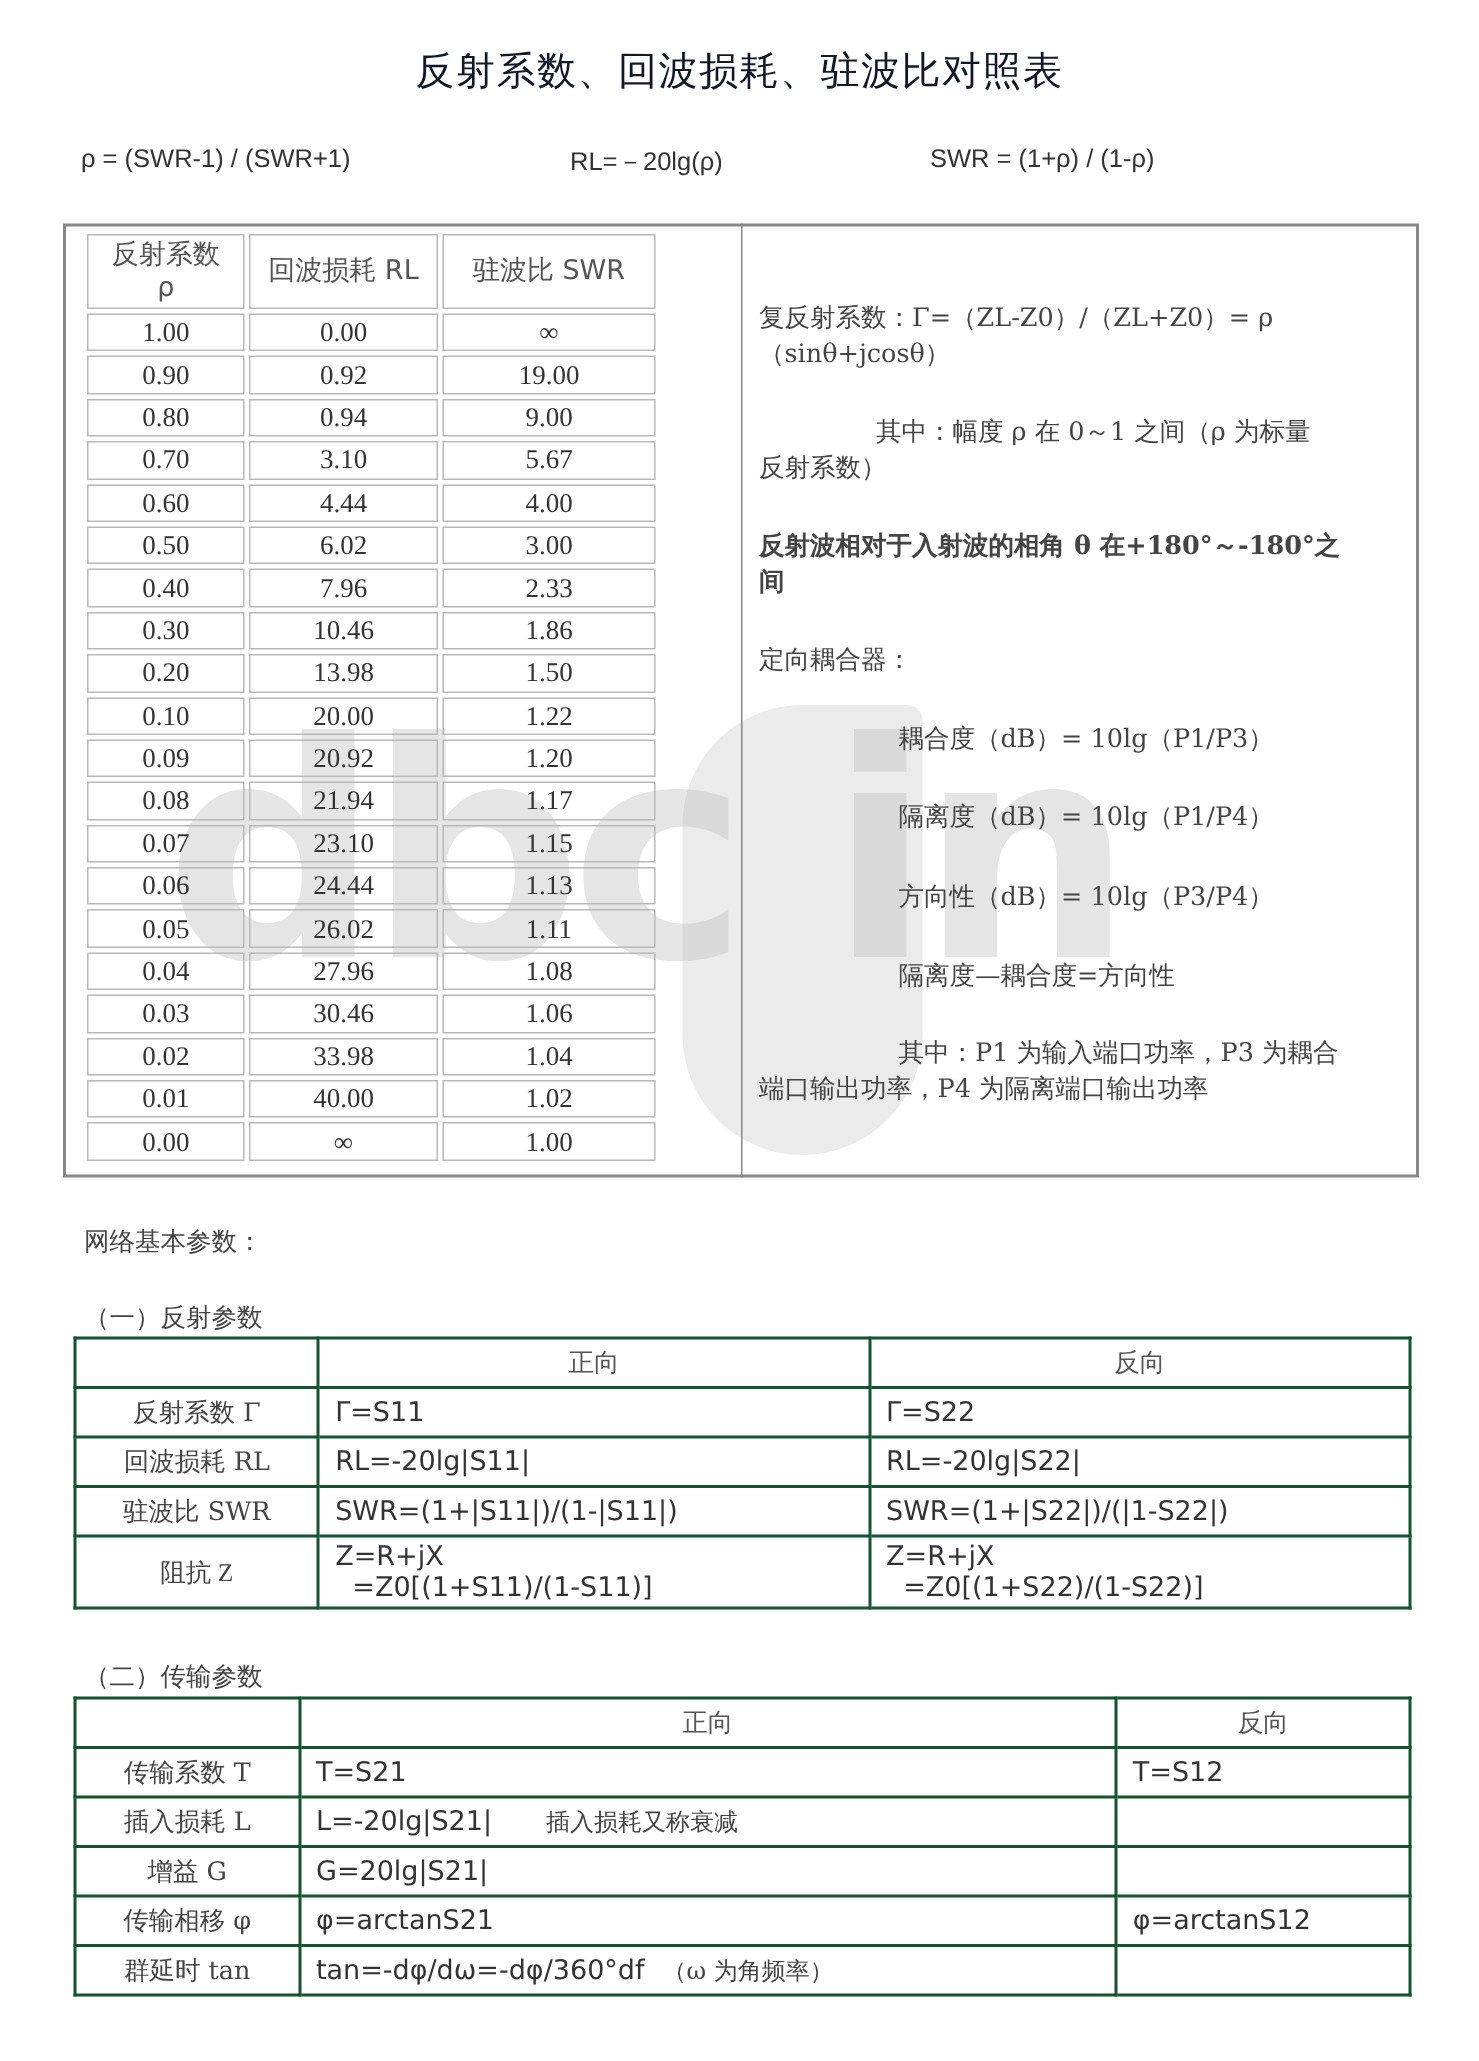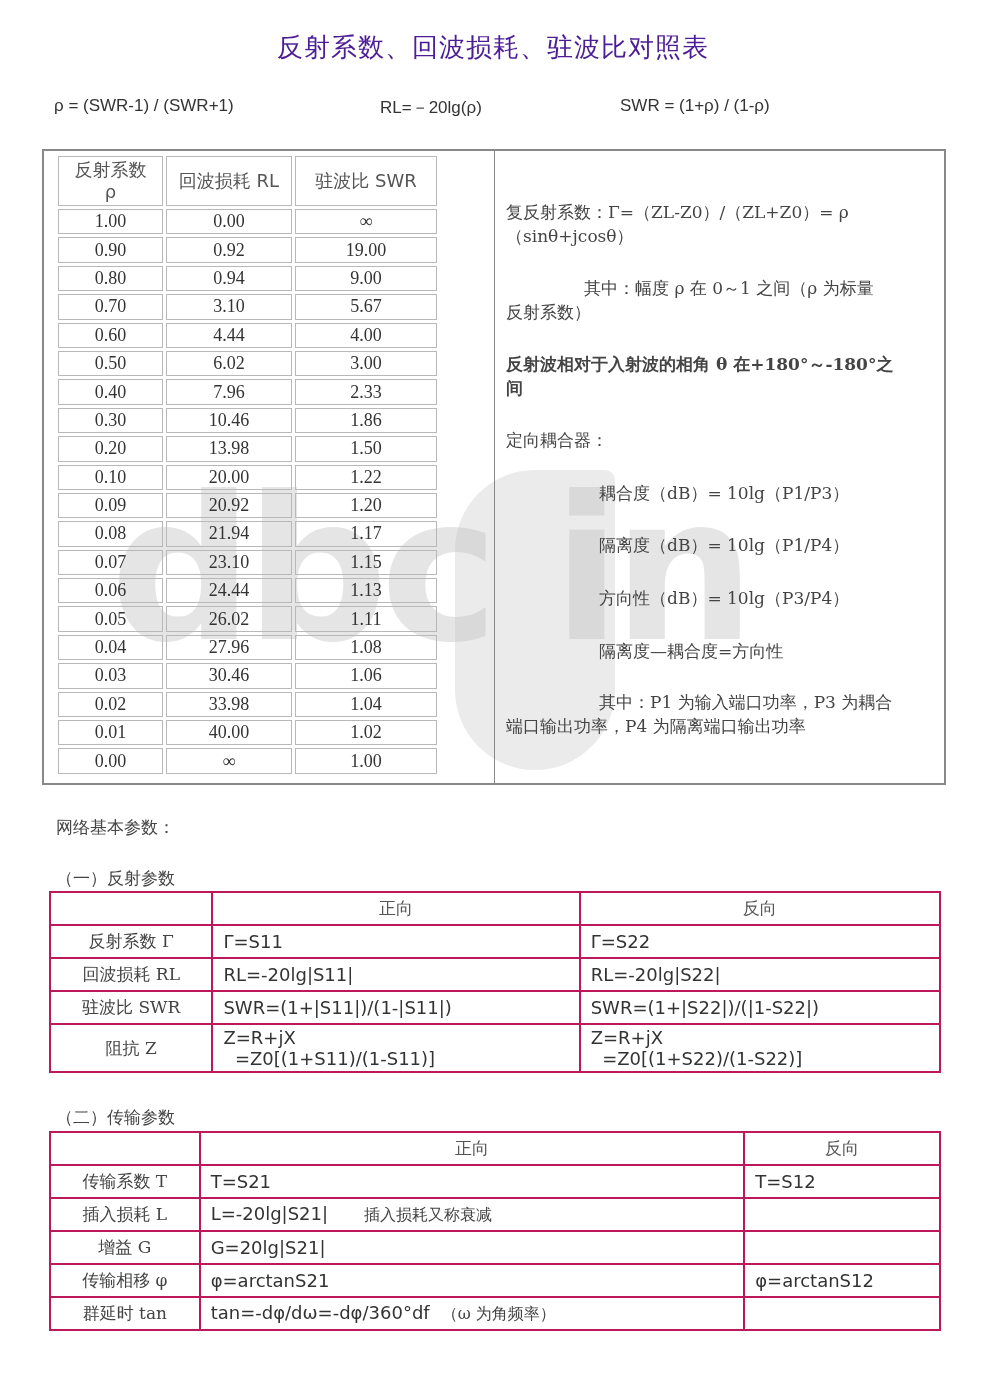--- a/index.html
+++ b/index.html
@@ -3,21 +3,21 @@
 <meta charset="utf-8">
 <style>
   html, body { margin: 0; padding: 0; background: #ffffff; }
   body {
     width: 986px; height: 1374px; position: relative; overflow: hidden;
     font-family: "DejaVu Serif", serif; color: #333;
   }
   .abs { position: absolute; }
   .title {
     left: 0; width: 986px; top: 30px; text-align: center;
-    font-size: 26px; color: #4c1d95; letter-spacing: 1px;
+    font-size: 26px; color: #0f172a; letter-spacing: 1px;
     font-family: "DejaVu Sans", sans-serif;
   }
   .formula {
     top: 96px; font-size: 17px; color: #333;
     font-family: "Liberation Sans", sans-serif;
   }
   
   .frame {
     left: 42px; top: 149px; width: 904px; height: 636px;
     border: 2px solid #888; box-sizing: border-box;
@@ -55,21 +55,21 @@
     left: 455px; top: 470px; width: 160px; height: 300px;
     background: rgba(190,190,190,0.3);
     border-radius: 80px 10px 80px 80px; pointer-events: none;
   }
   .sec-label { font-size: 17px; color: #444; font-family: "DejaVu Serif", serif; }
   table.pt {
     position: absolute; border-collapse: collapse;
     font-family: "DejaVu Sans", sans-serif; font-size: 18px; color: #333;
   }
   table.pt td {
-    border: 2px solid #be185d; padding: 0 10px; height: 31px; vertical-align: middle;
+    border: 2px solid #14532d; padding: 0 10px; height: 31px; vertical-align: middle;
   }
   table.pt td.lbl { font-family: "DejaVu Serif", serif; color: #444; font-size: 17px; text-align: center; }
   table.pt td.hdr { text-align: center; font-family: "DejaVu Serif", serif; color: #555; font-size: 17px; }
   .note { font-family: "DejaVu Serif", serif; font-size: 16px; color: #444; }
   .two-line { line-height: 21px; }
 </style>
 </head>
 <body>
 
 <div class="abs title">反射系数、回波损耗、驻波比对照表</div>
@@ -243,21 +243,21 @@
     <td class="lbl">回波损耗 RL</td>
     <td>RL=-20lg|S11|</td>
     <td>RL=-20lg|S22|</td>
   </tr>
   <tr>
     <td class="lbl">驻波比 SWR</td>
     <td>SWR=(1+|S11|)/(1-|S11|)</td>
     <td>SWR=(1+|S22|)/(|1-S22|)</td>
   </tr>
   <tr>
-    <td class="lbl" style="height:46px;">阻抗 Z</td>
+    <td class="lbl" style="height:46px;font-family:Liberation Serif, serif;">阻抗 Z</td>
     <td class="two-line">
       <div>Z=R+jX</div>
       <div style="white-space:pre;">  =Z0[(1+S11)/(1-S11)]</div>
     </td>
     <td class="two-line">
       <div>Z=R+jX</div>
       <div style="white-space:pre;">  =Z0[(1+S22)/(1-S22)]</div>
     </td>
   </tr>
 </tbody>

